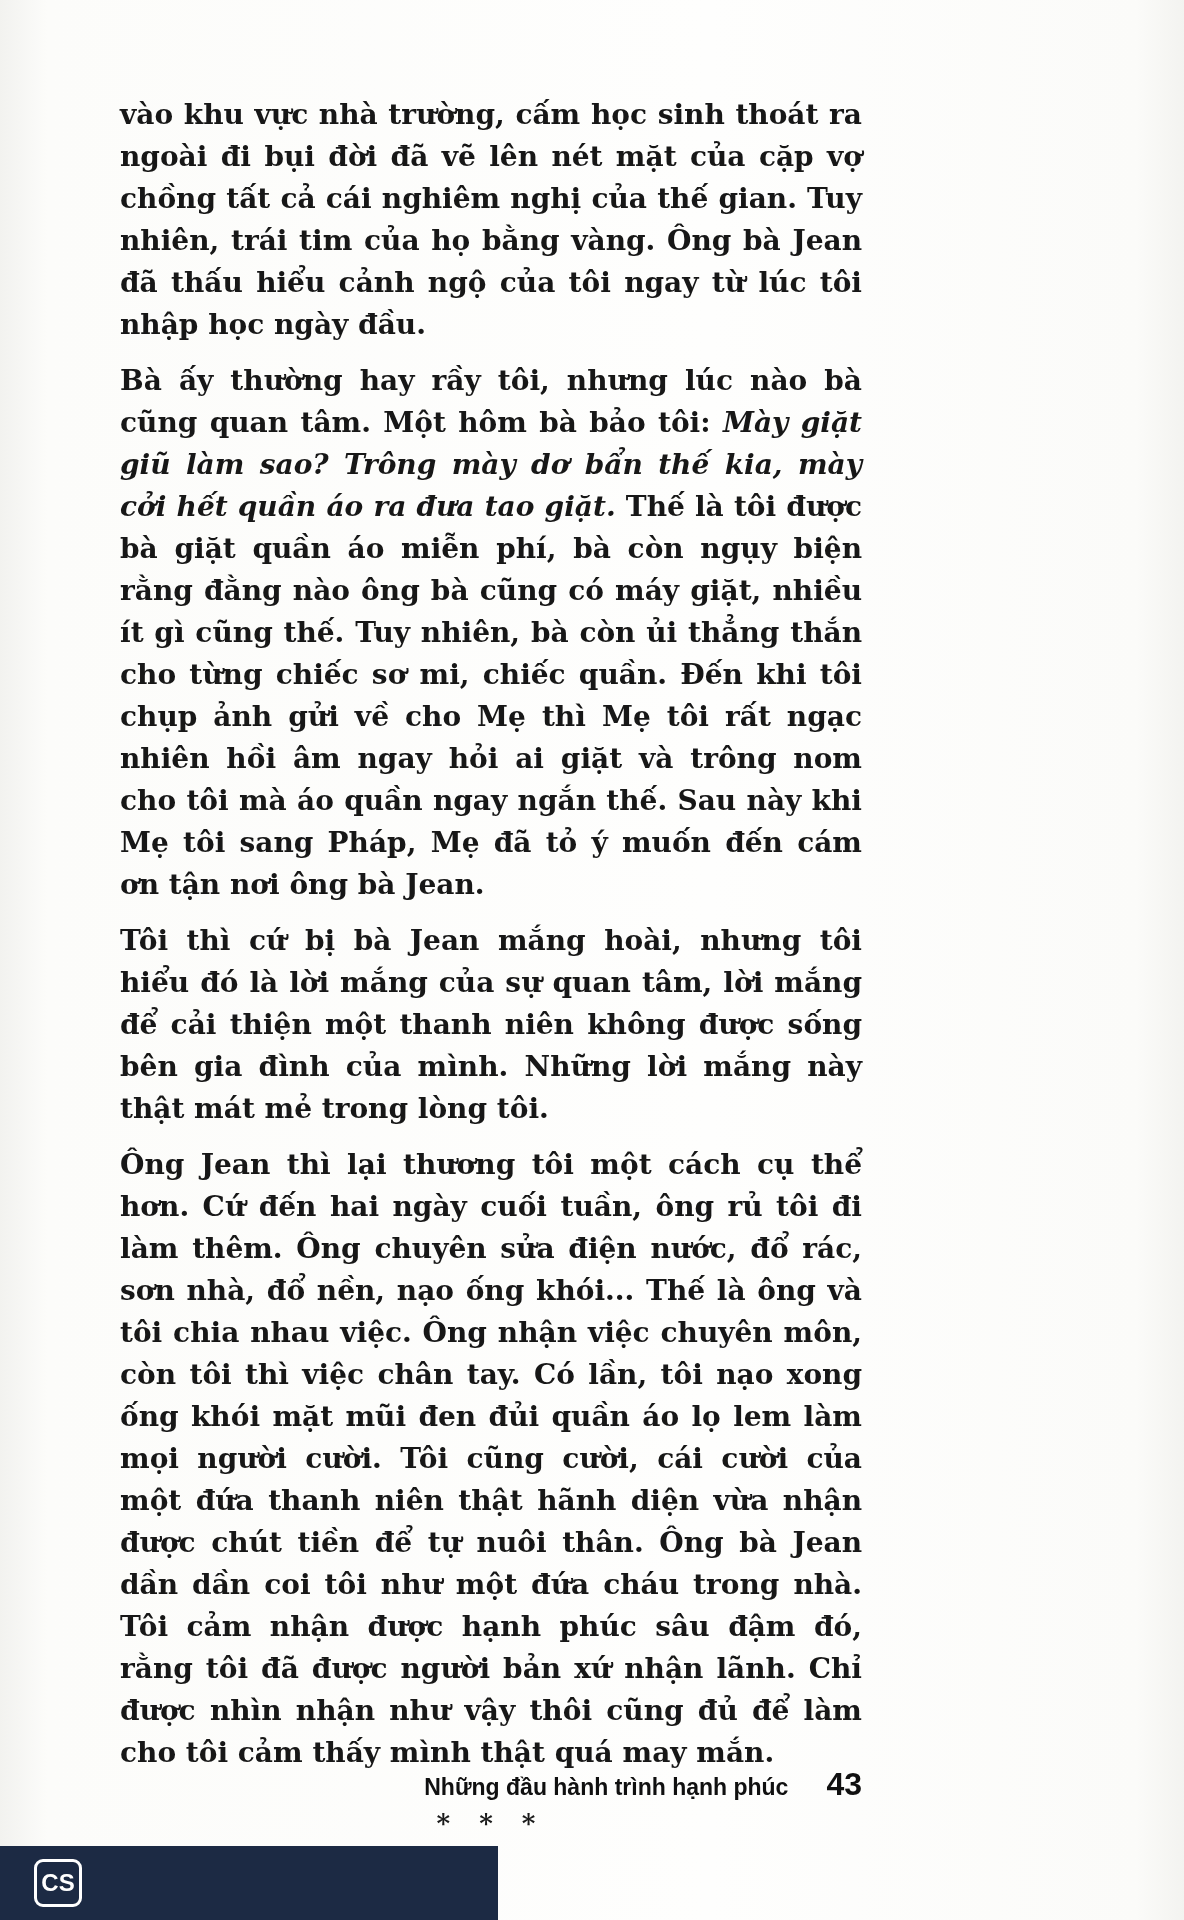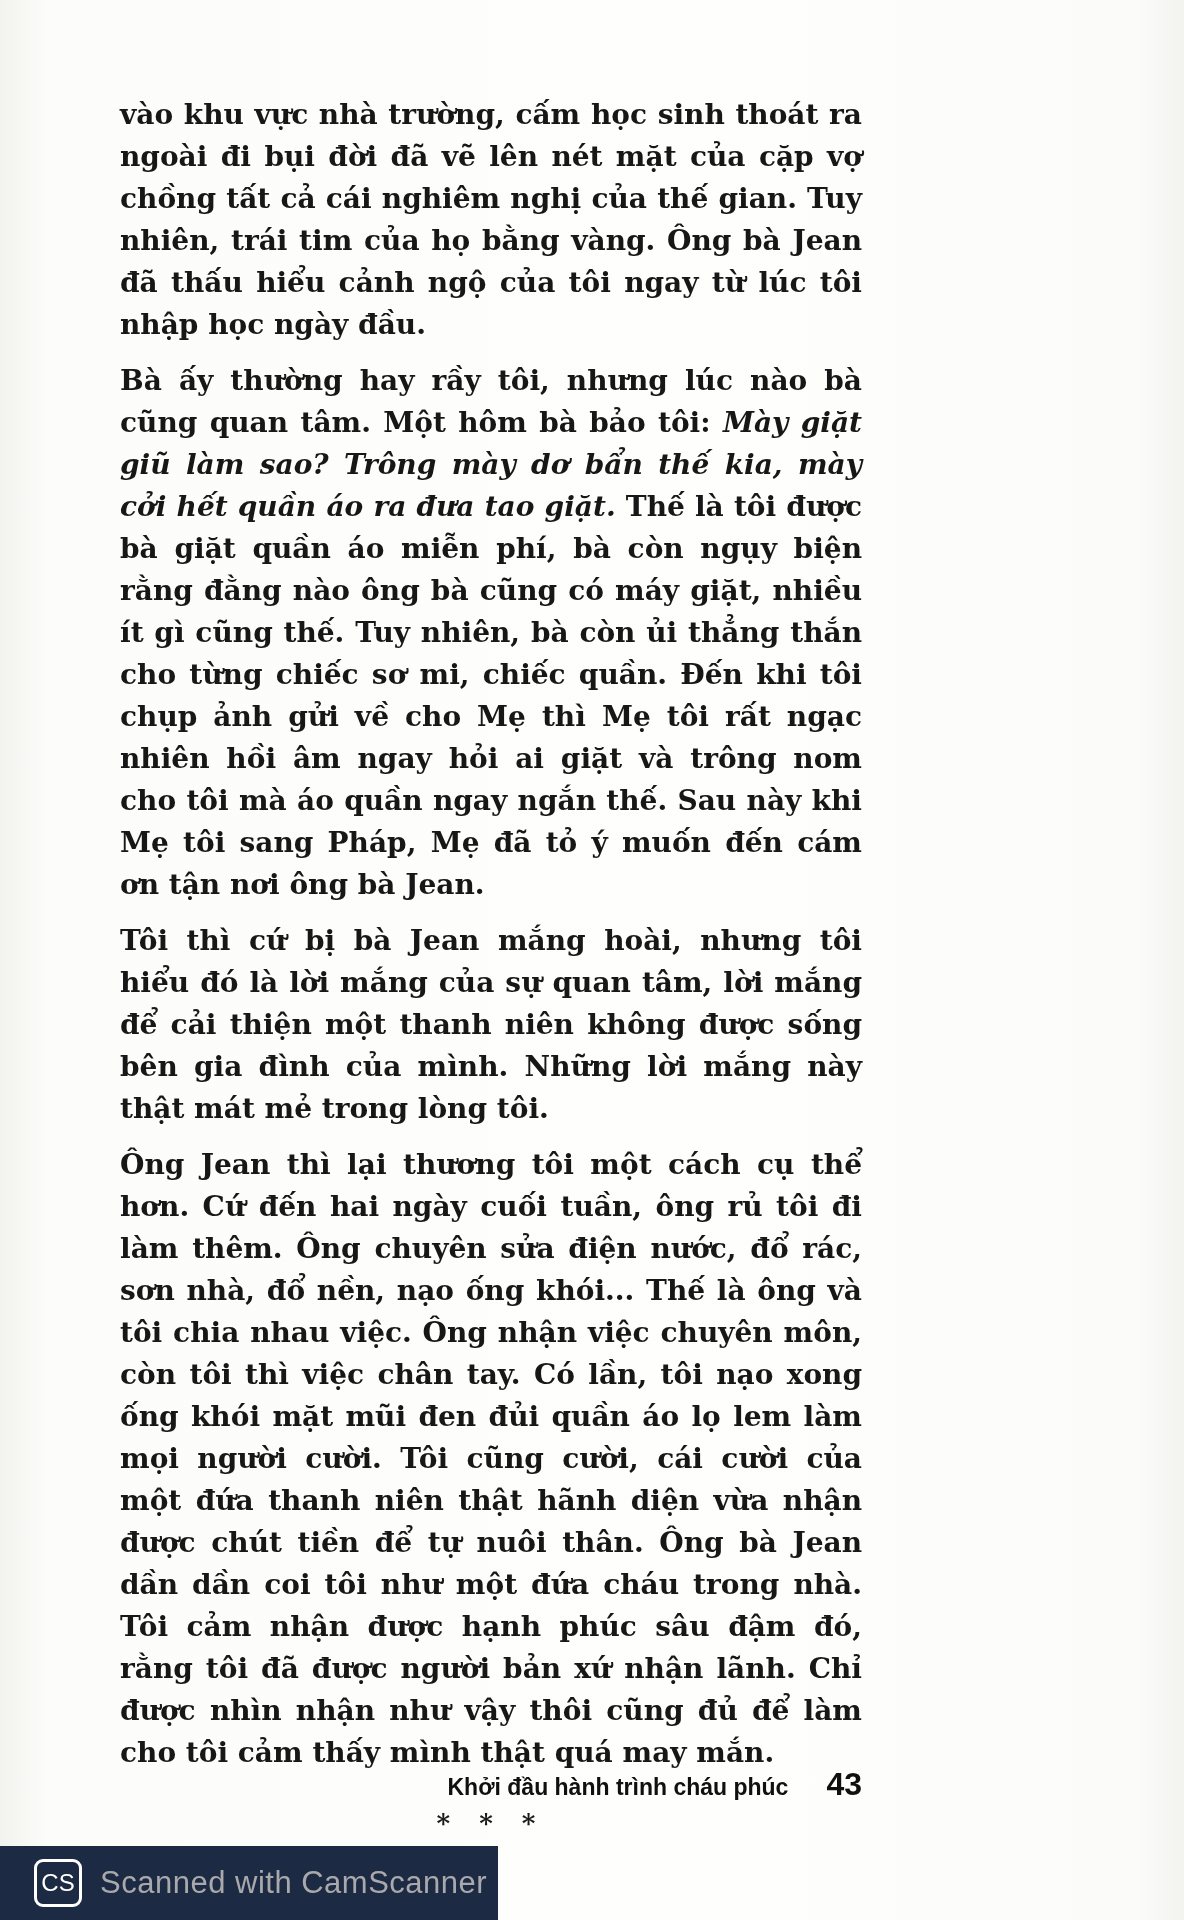--- a/index.html
+++ b/index.html
@@ -58,21 +58,21 @@
     height: 74px;
     background: #1c2a44;
     display: flex;
     align-items: center;
     gap: 18px;
     padding-left: 34px;
   }
   .cs-logo {
     color: #ffffff;
     font-family: "Liberation Sans", sans-serif;
-    font-weight: 400;
+    font-weight: 700;
     font-size: 24px;
     border: 3px solid #ffffff;
     border-radius: 9px;
     width: 48px;
     height: 48px;
     display: flex;
     align-items: center;
     justify-content: center;
     flex: 0 0 auto;
   }
@@ -92,22 +92,21 @@
 
   <div class="text-block">
     <p>vào khu vực nhà trường, cấm học sinh thoát ra ngoài đi bụi đời đã vẽ lên nét mặt của cặp vợ chồng tất cả cái nghiêm nghị của thế gian. Tuy nhiên, trái tim của họ bằng vàng. Ông bà Jean đã thấu hiểu cảnh ngộ của tôi ngay từ lúc tôi nhập học ngày đầu.</p>
     <p><span>Bà ấy thường hay rầy tôi, nhưng lúc nào bà cũng quan tâm. Một hôm bà bảo tôi: </span><em>Mày giặt giũ làm sao? Trông mày dơ bẩn thế kia, mày cởi hết quần áo ra đưa tao giặt.</em><span> Thế là tôi được bà giặt quần áo miễn phí, bà còn ngụy biện rằng đằng nào ông bà cũng có máy giặt, nhiều ít gì cũng thế. Tuy nhiên, bà còn ủi thẳng thắn cho từng chiếc sơ mi, chiếc quần. Đến khi tôi chụp ảnh gửi về cho Mẹ thì Mẹ tôi rất ngạc nhiên hồi âm ngay hỏi ai giặt và trông nom cho tôi mà áo quần ngay ngắn thế. Sau này khi Mẹ tôi sang Pháp, Mẹ đã tỏ ý muốn đến cám ơn tận nơi ông bà Jean.</span></p>
     <p>Tôi thì cứ bị bà Jean mắng hoài, nhưng tôi hiểu đó là lời mắng của sự quan tâm, lời mắng để cải thiện một thanh niên không được sống bên gia đình của mình. Những lời mắng này thật mát mẻ trong lòng tôi.</p>
     <p>Ông Jean thì lại thương tôi một cách cụ thể hơn. Cứ đến hai ngày cuối tuần, ông rủ tôi đi làm thêm. Ông chuyên sửa điện nước, đổ rác, sơn nhà, đổ nền, nạo ống khói... Thế là ông và tôi chia nhau việc. Ông nhận việc chuyên môn, còn tôi thì việc chân tay. Có lần, tôi nạo xong ống khói mặt mũi đen đủi quần áo lọ lem làm mọi người cười. Tôi cũng cười, cái cười của một đứa thanh niên thật hãnh diện vừa nhận được chút tiền để tự nuôi thân. Ông bà Jean dần dần coi tôi như một đứa cháu trong nhà. Tôi cảm nhận được hạnh phúc sâu đậm đó, rằng tôi đã được người bản xứ nhận lãnh. Chỉ được nhìn nhận như vậy thôi cũng đủ để làm cho tôi cảm thấy mình thật quá may mắn.</p>
     <div class="separator">* * *</div>
   </div>
 
   <div class="footer">
-    <span class="chapter">Khởi đầu hành trình cháu phúc</span>
+    <span class="chapter">Những đầu hành trình hạnh phúc</span>
     <span class="pagenum">43</span>
   </div>
 
   <div class="watermark-bar">
     <span class="cs-logo">CS</span>
-    <span class="cs-text">Scanned with CamScanner</span>
   </div>
 
 </div>
 
 </body></html>

